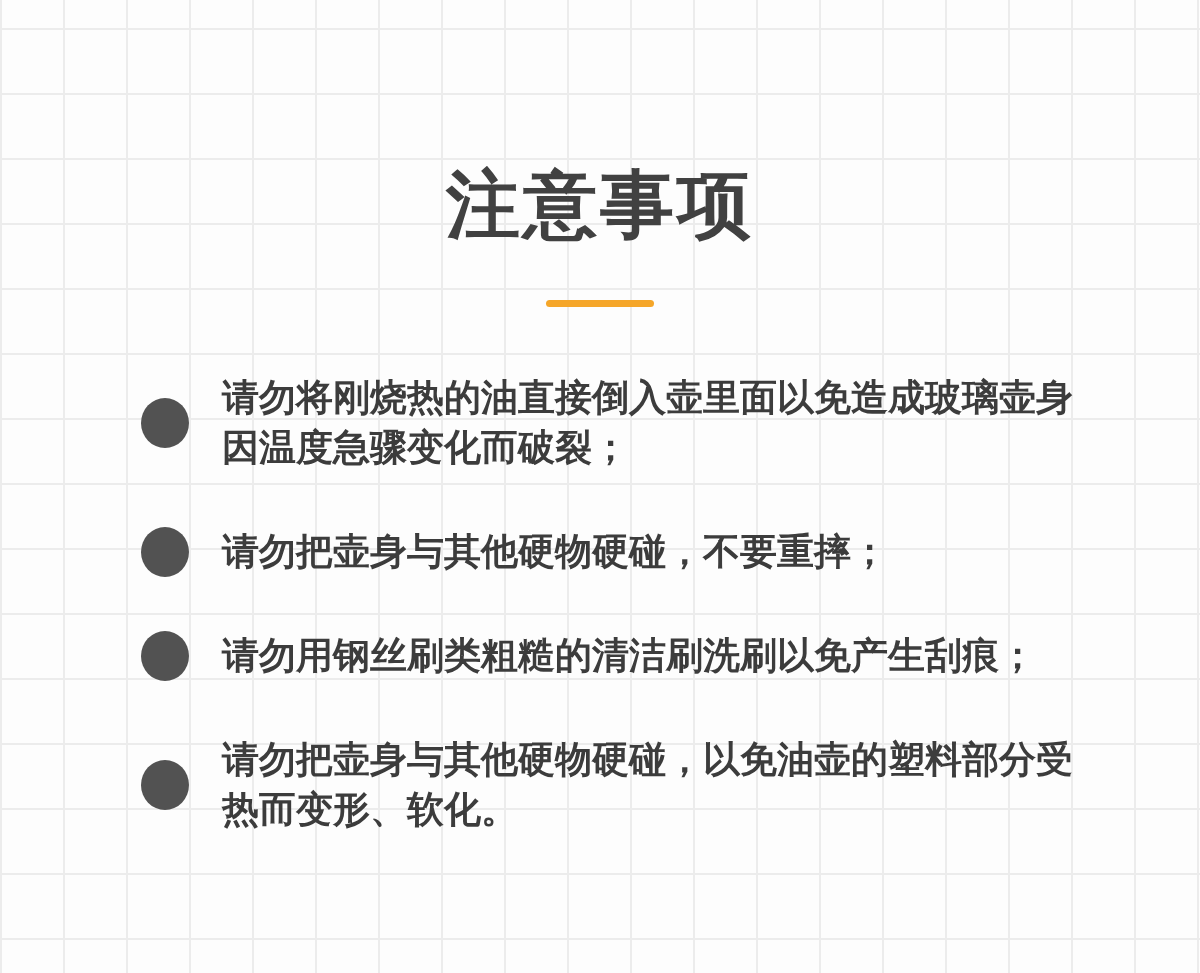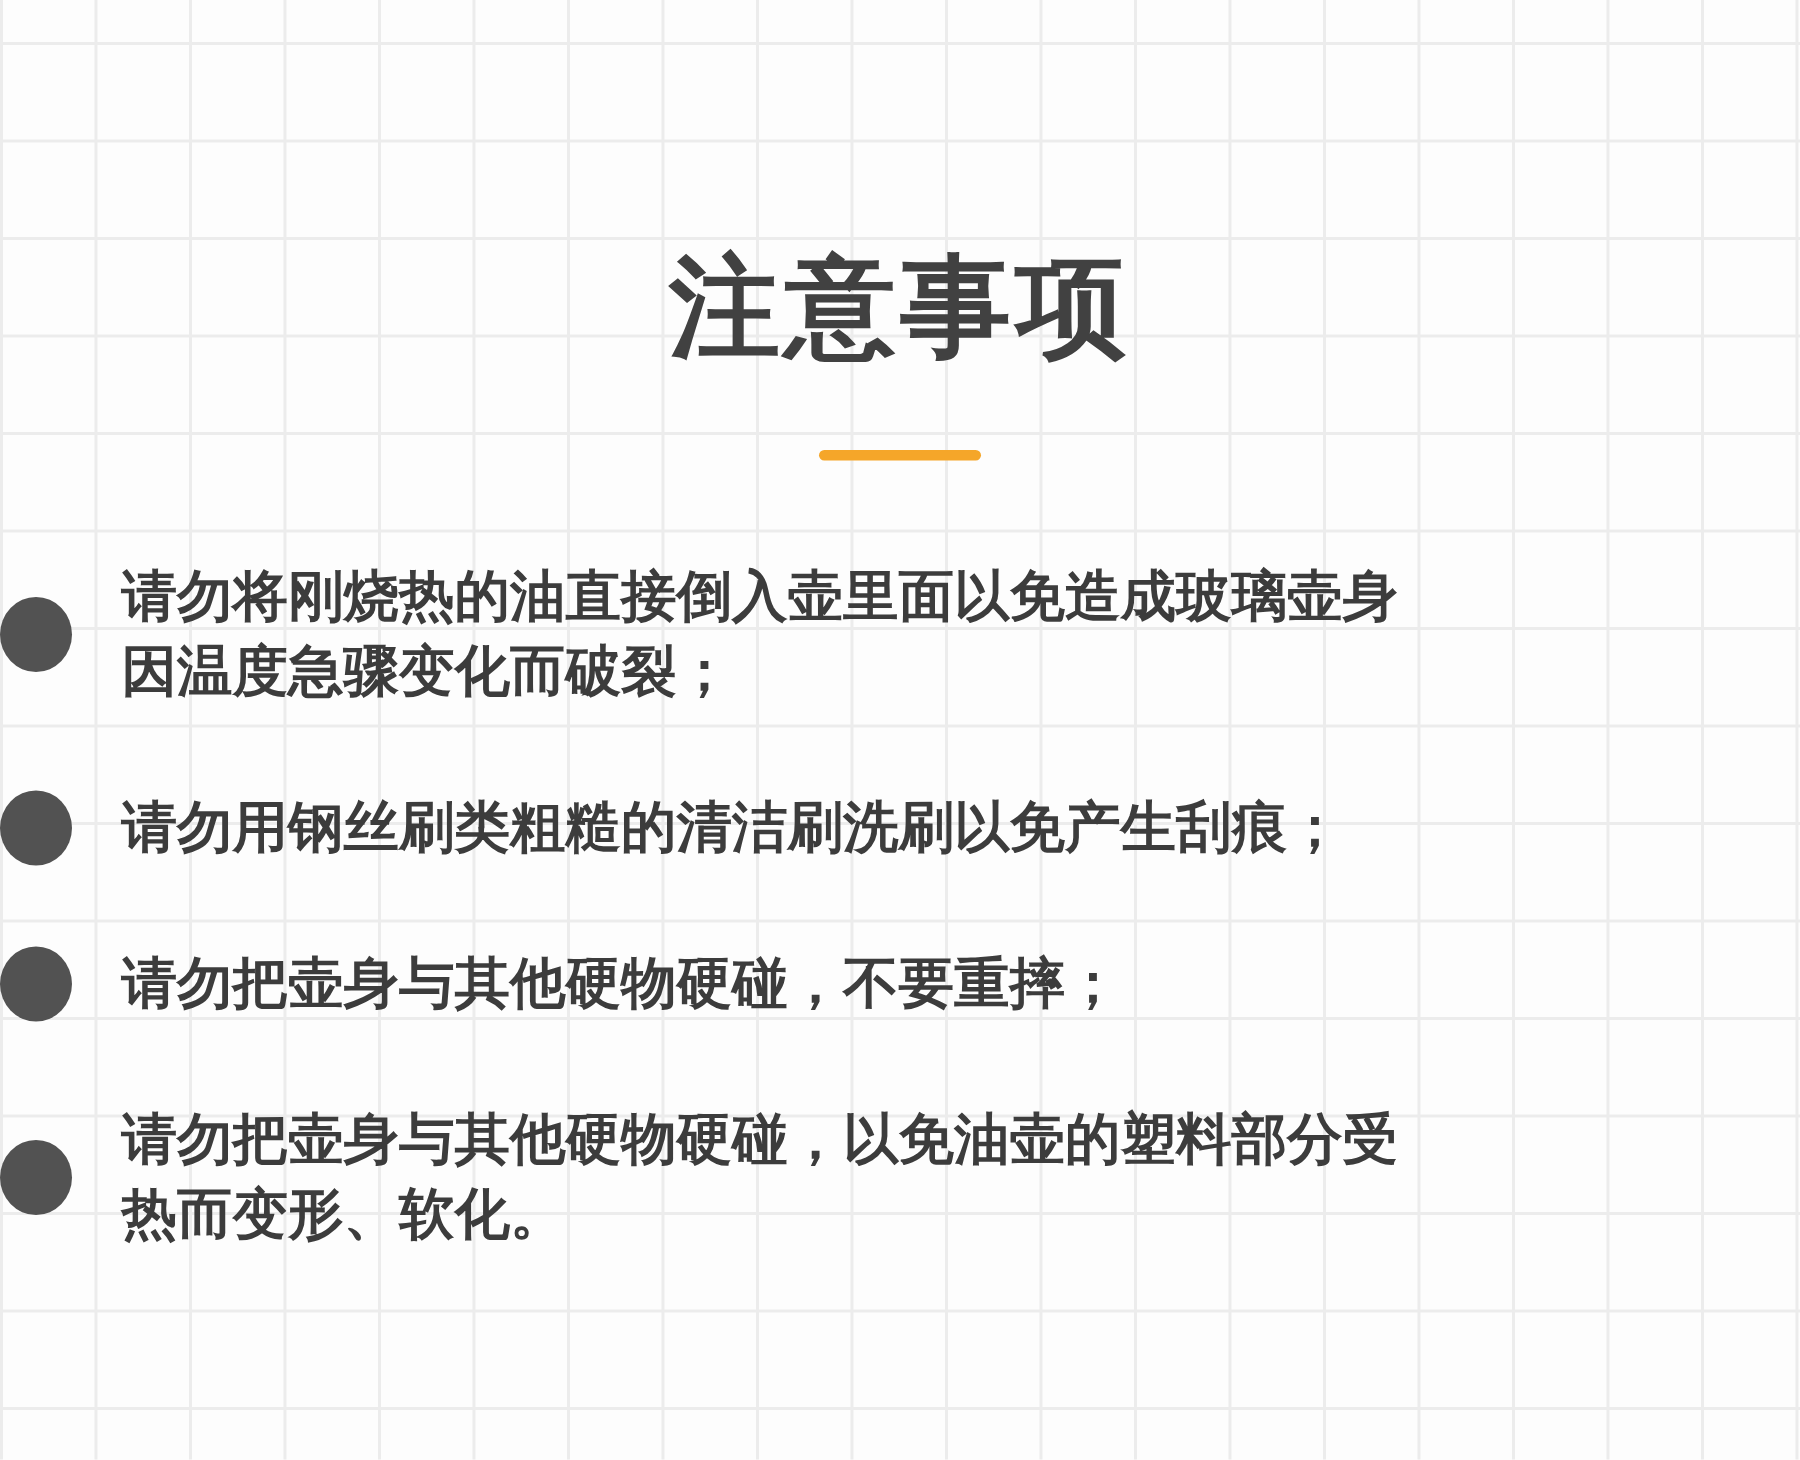--- a/index.html
+++ b/index.html
@@ -39,20 +39,21 @@
     width: 108px;
     height: 7px;
     background: #f5a629;
     border-radius: 4px;
     margin: 58px auto 0 auto;
   }
 
   .list {
     list-style: none;
     margin-top: 66px;
+    padding-left: 141px;
   }
 
   .item {
     display: flex;
     align-items: center;
     margin-bottom: 54px;
   }
 
   .bullet {
     flex: 0 0 auto;
@@ -82,26 +83,26 @@
 
   <ul class="list">
 
     <li class="item">
       <span class="bullet"></span>
       <p class="text">请勿将刚烧热的油直接倒入壶里面以免造成玻璃壶身因温度急骤变化而破裂；</p>
     </li>
 
     <li class="item">
       <span class="bullet"></span>
-      <p class="text">请勿用钢丝刷类粗糙的清洁刷洗刷以免产生刮痕；</p>
+      <p class="text">请勿把壶身与其他硬物硬碰，不要重摔；</p>
     </li>
 
     <li class="item">
       <span class="bullet"></span>
-      <p class="text">请勿把壶身与其他硬物硬碰，不要重摔；</p>
+      <p class="text">请勿用钢丝刷类粗糙的清洁刷洗刷以免产生刮痕；</p>
     </li>
 
     <li class="item">
       <span class="bullet"></span>
       <p class="text">请勿把壶身与其他硬物硬碰，以免油壶的塑料部分受热而变形、软化。</p>
     </li>
 
   </ul>
 
 </div>

